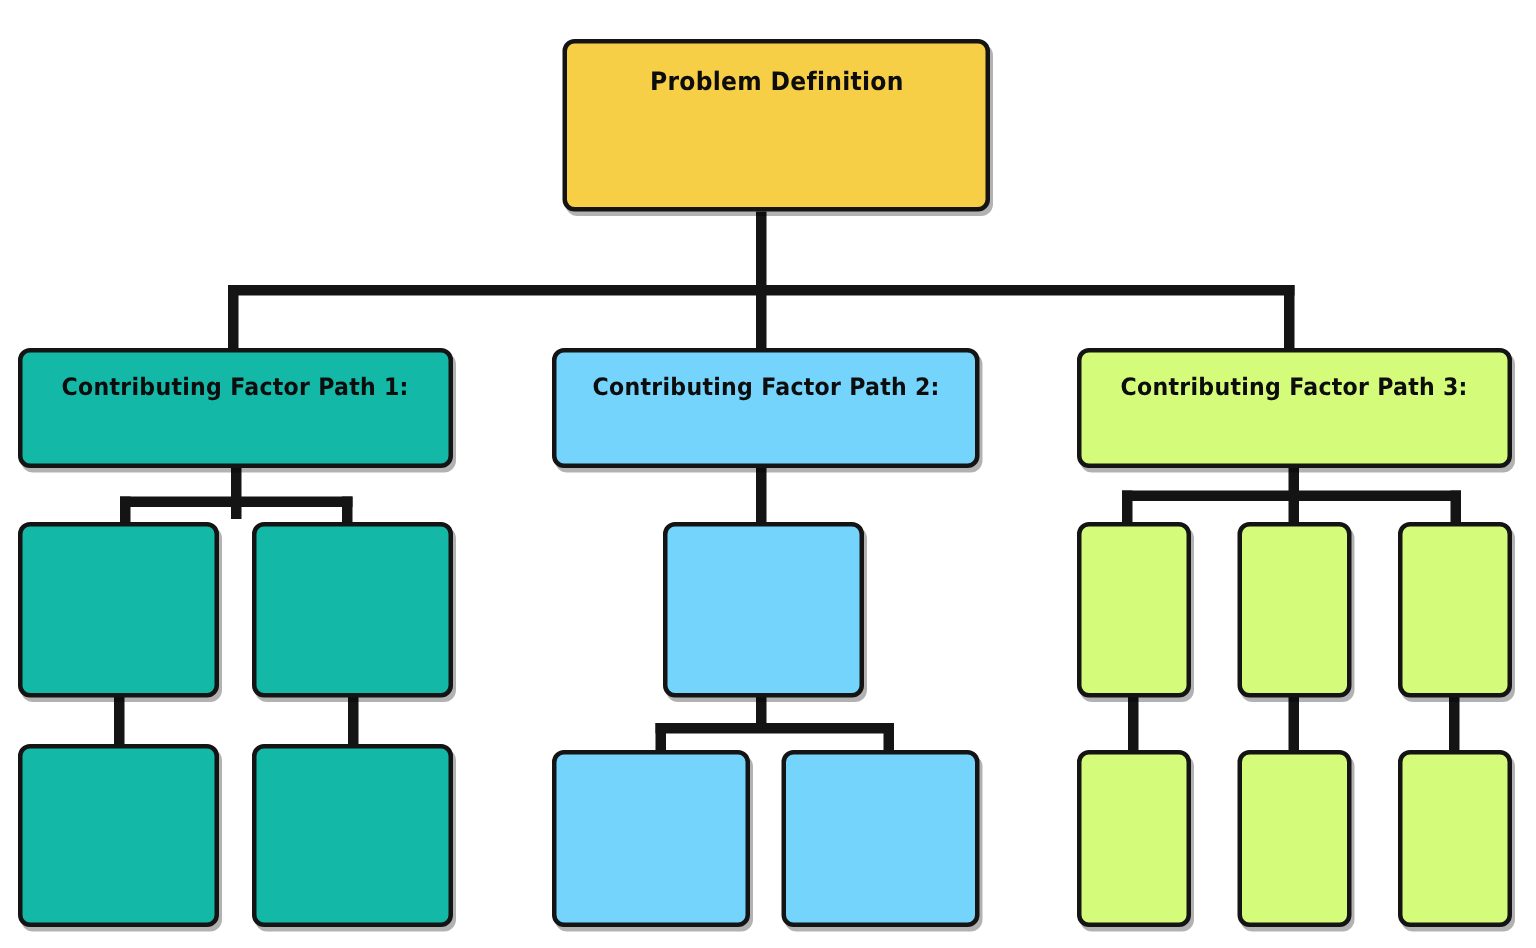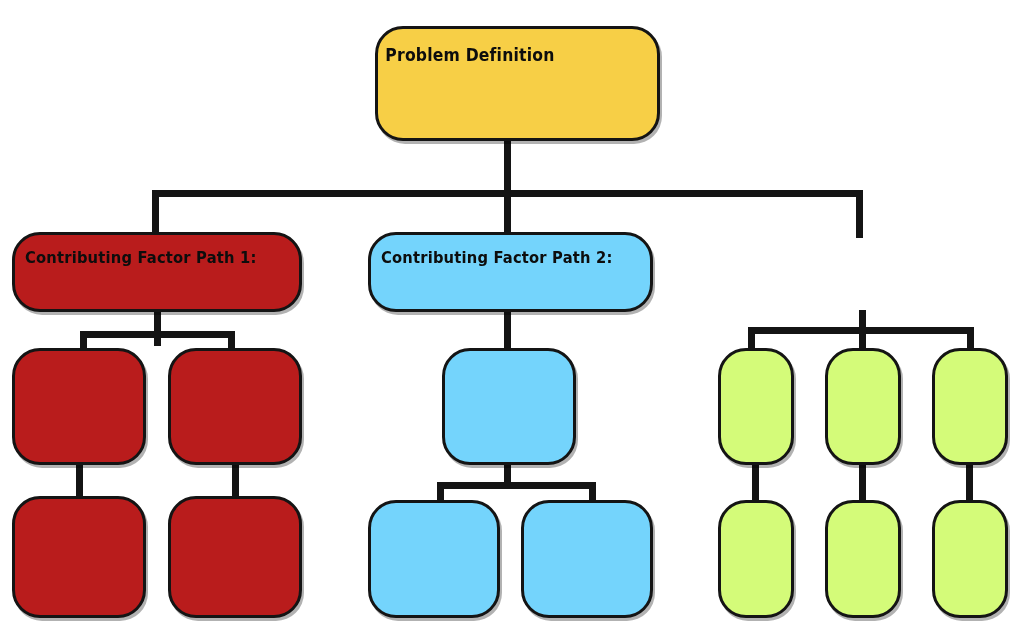--- a/index.html
+++ b/index.html
@@ -16,43 +16,44 @@
     height: 632px;
     background: #ffffff;
     overflow: hidden;
   }
 
   
   .node {
     position: absolute;
     box-sizing: border-box;
     border: 3px solid #141414;
-    border-radius: 28px;
+    border-radius: 8px;
     box-shadow: 2px 3px 0 rgba(0,0,0,0.30);
     display: flex;
     align-items: flex-start;
+    justify-content: center;
     z-index: 3;
   }
   .node .label {
     font-family: "DejaVu Sans", sans-serif;
     font-weight: bold;
     font-size: 16px;
     letter-spacing: 0.2px;
     color: #0d0d0d;
     text-align: center;
     line-height: 1.1;
     padding-top: 14px;
     white-space: nowrap;
     transform: scaleX(0.92);
   }
   .node.root .label { font-size: 17px; padding-top: 17px; }
 
   
   .c-amber { background: #F7CF46; }
-  .c-gray  { background: #b91c1c; }
+  .c-gray  { background: #14b8a6; }
   .c-blue  { background: #74D4FC; }
   .c-green { background: #D4FB79; }
 
   
   .conn {
     position: absolute;
     background: #141414;
     z-index: 1;
   }
   .conn.v { width: 6px; }
@@ -125,20 +126,23 @@
   <div class="conn v" style="left:437px; top:482px; width:7px; height:22px;"></div>
   <div class="conn v" style="left:589px; top:482px; width:7px; height:22px;"></div>
 
   <div class="node c-blue" style="left:368px; top:500px; width:132px; height:118px;">
     <span class="label"></span>
   </div>
   <div class="node c-blue" style="left:521px; top:500px; width:132px; height:118px;">
     <span class="label"></span>
   </div>
 
+  <div class="node c-green" style="left:718px; top:232px; width:290px; height:80px;">
+    <span class="label">Contributing Factor Path 3:</span>
+  </div>
 
   <div class="conn v" style="left:859px; top:310px; width:7px; height:40px;"></div>
   <div class="conn h" style="left:748px; top:327px; width:226px; height:7px;"></div>
   <div class="conn v" style="left:748px; top:327px; width:7px; height:25px;"></div>
   <div class="conn v" style="left:967px; top:327px; width:7px; height:25px;"></div>
 
   <div class="node c-green" style="left:718px; top:348px; width:76px; height:117px;">
     <span class="label"></span>
   </div>
   <div class="node c-green" style="left:825px; top:348px; width:76px; height:117px;">

